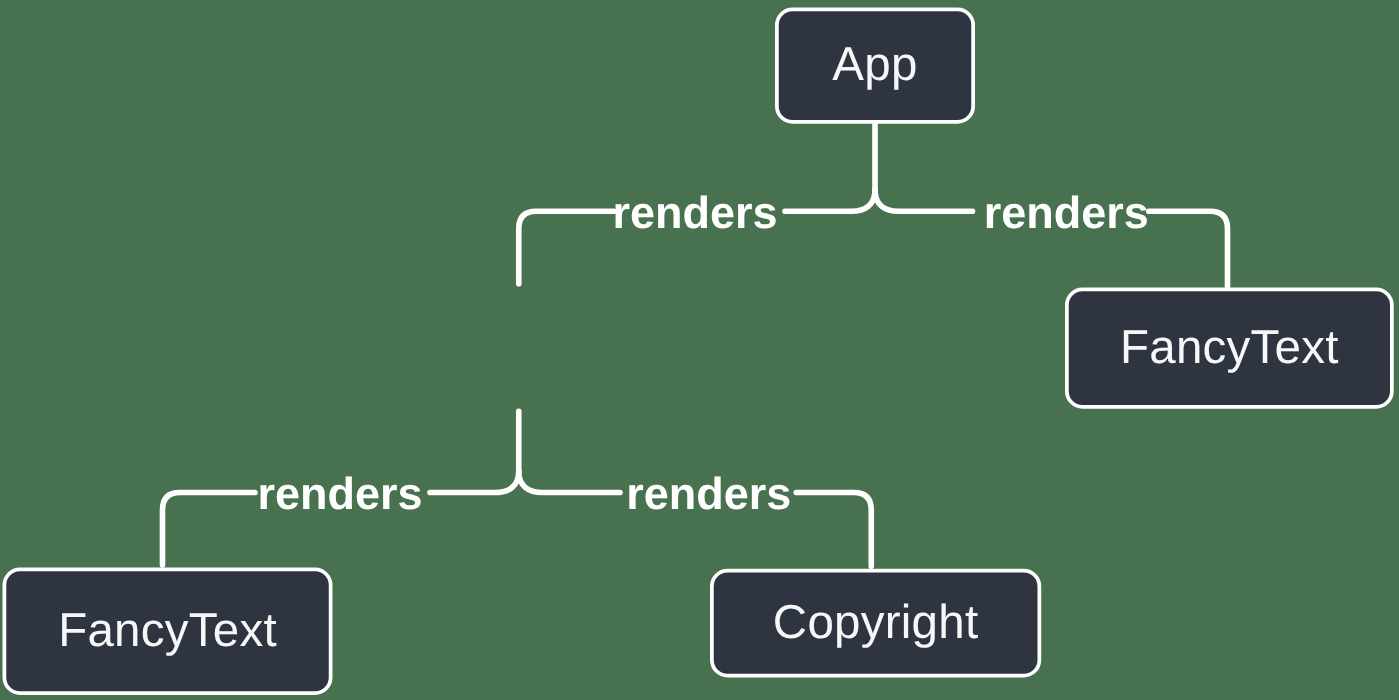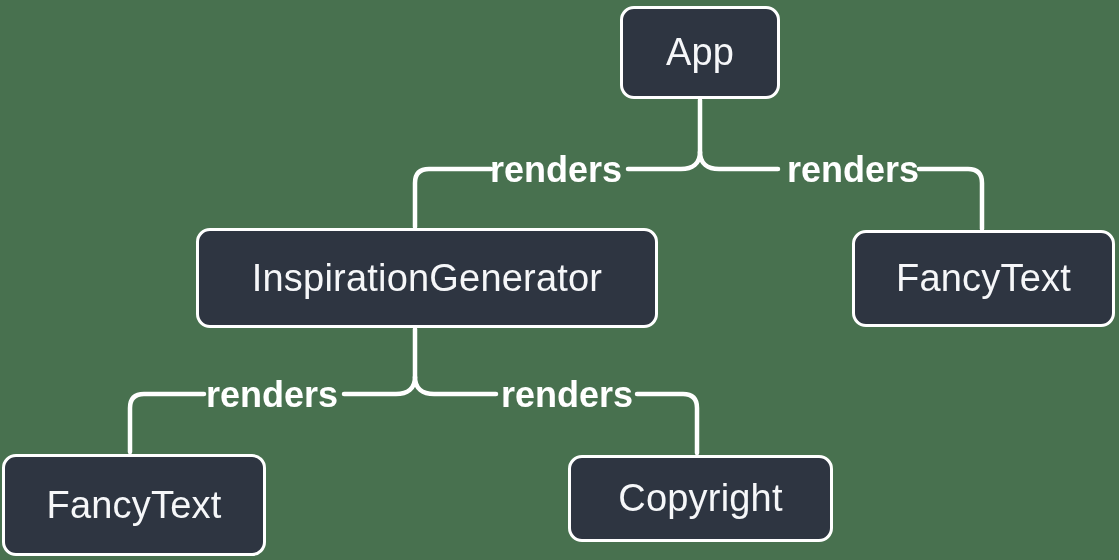--- a/index.html
+++ b/index.html
@@ -80,23 +80,20 @@
     <path d="M415,377 C415,389 407,394 396,394 L344,394"></path>
     <path d="M204,394 L144,394 Q130,394 130,408 L130,452"></path>
     <path d="M415,377 C415,389 423,394 434,394 L496,394"></path>
     <path d="M637,394 L683,394 Q697,394 697,408 L697,453"></path>
   </svg>
 
   <div class="node node-app">
     <span class="node-label">App</span>
   </div>
 
-  <div class="node node-inspiration-generator">
-    <span class="node-label">InspirationGenerator</span>
-  </div>
 
   <div class="node node-fancy-text-top">
     <span class="node-label">FancyText</span>
   </div>
 
   <div class="node node-fancy-text-bottom">
     <span class="node-label">FancyText</span>
   </div>
 
   <div class="node node-copyright">

